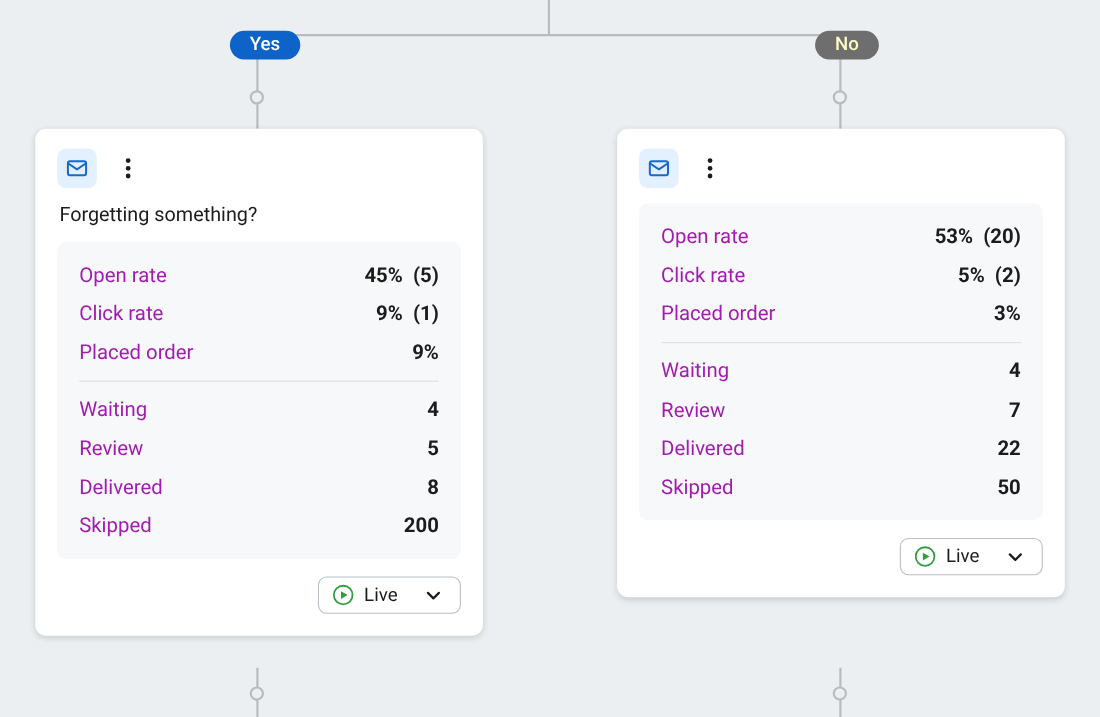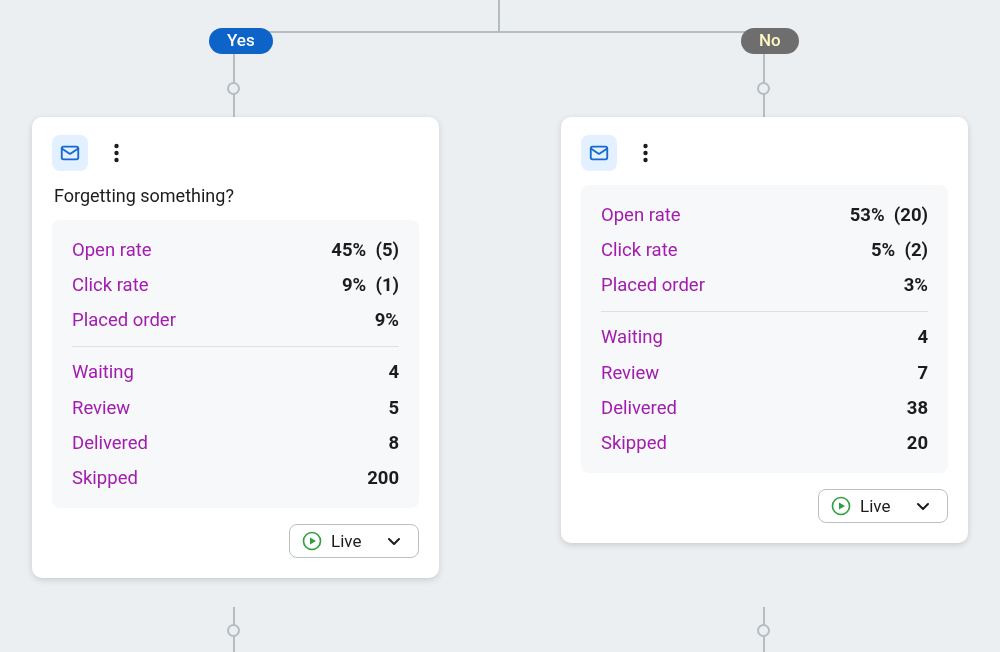--- a/index.html
+++ b/index.html
@@ -171,25 +171,25 @@
       <div class="metric-row">
         <span class="label">Waiting</span>
         <span class="value">4</span>
       </div>
       <div class="metric-row">
         <span class="label">Review</span>
         <span class="value">7</span>
       </div>
       <div class="metric-row">
         <span class="label">Delivered</span>
-        <span class="value">38</span>
+        <span class="value">22</span>
       </div>
       <div class="metric-row">
         <span class="label">Skipped</span>
-        <span class="value">20</span>
+        <span class="value">50</span>
       </div>
     </div>
 
     <div class="footer">
       <div class="status-pill">
         <span class="play">
           <svg width="20" height="20" viewBox="0 0 20 20">
               <circle cx="10" cy="10" r="8.5" fill="none" stroke="#2e9e3f" stroke-width="1.6"></circle>
               <polygon points="8,6.5 14,10 8,13.5" fill="#2e9e3f"></polygon>
             </svg>

